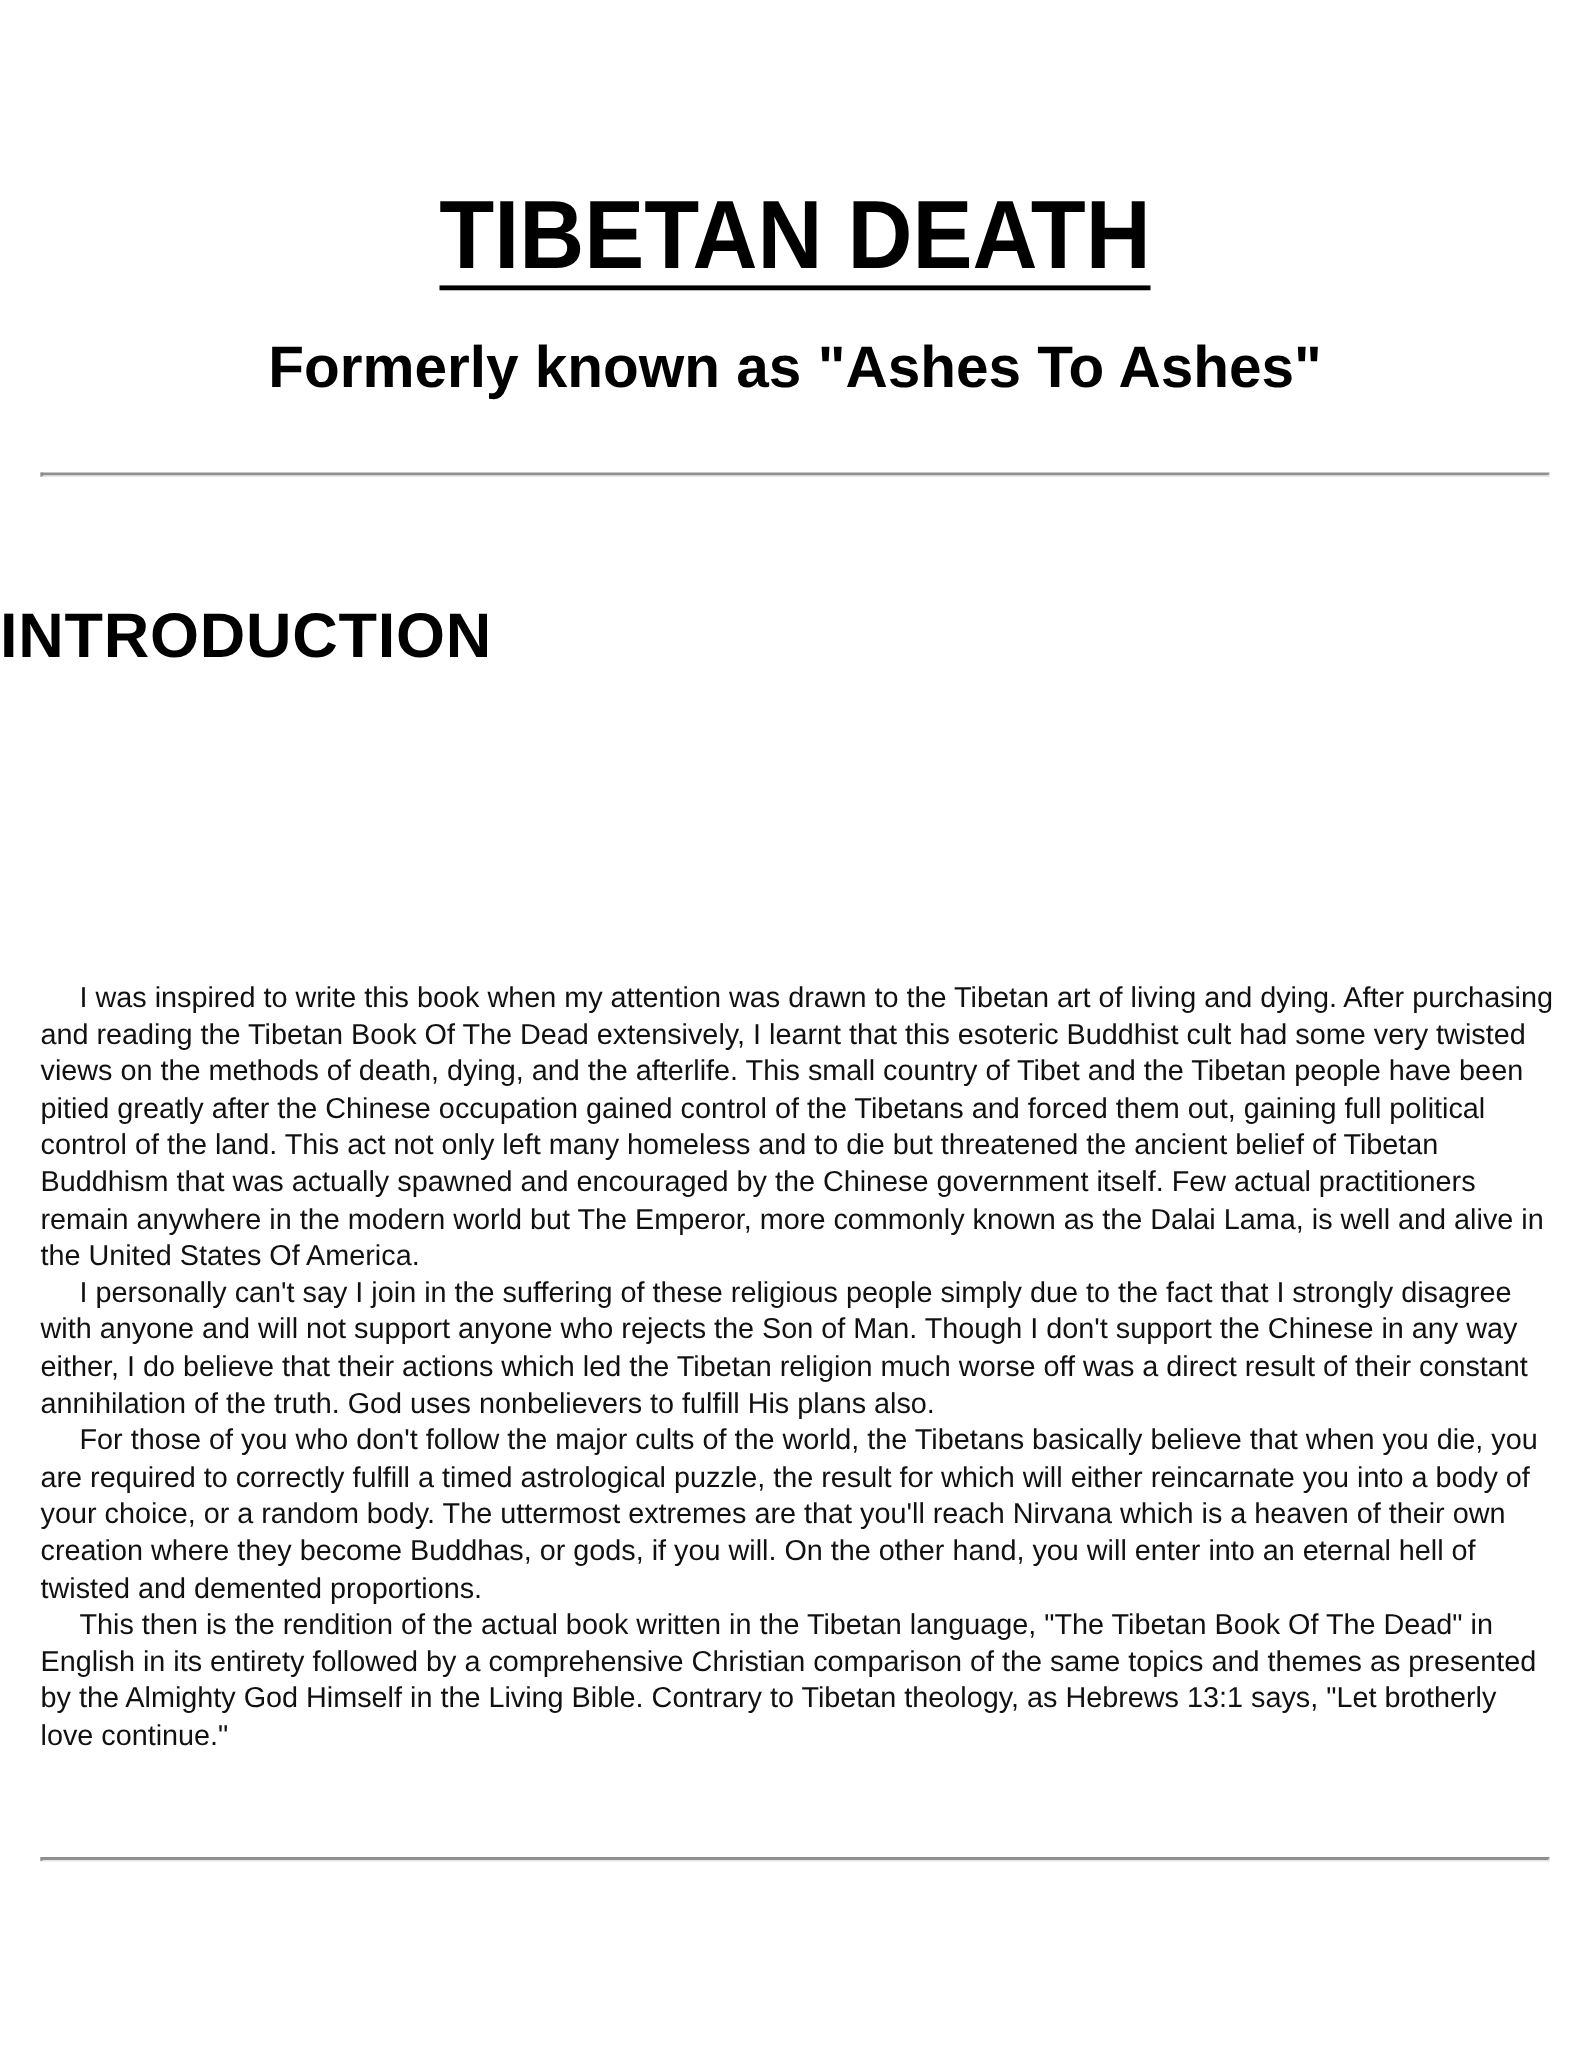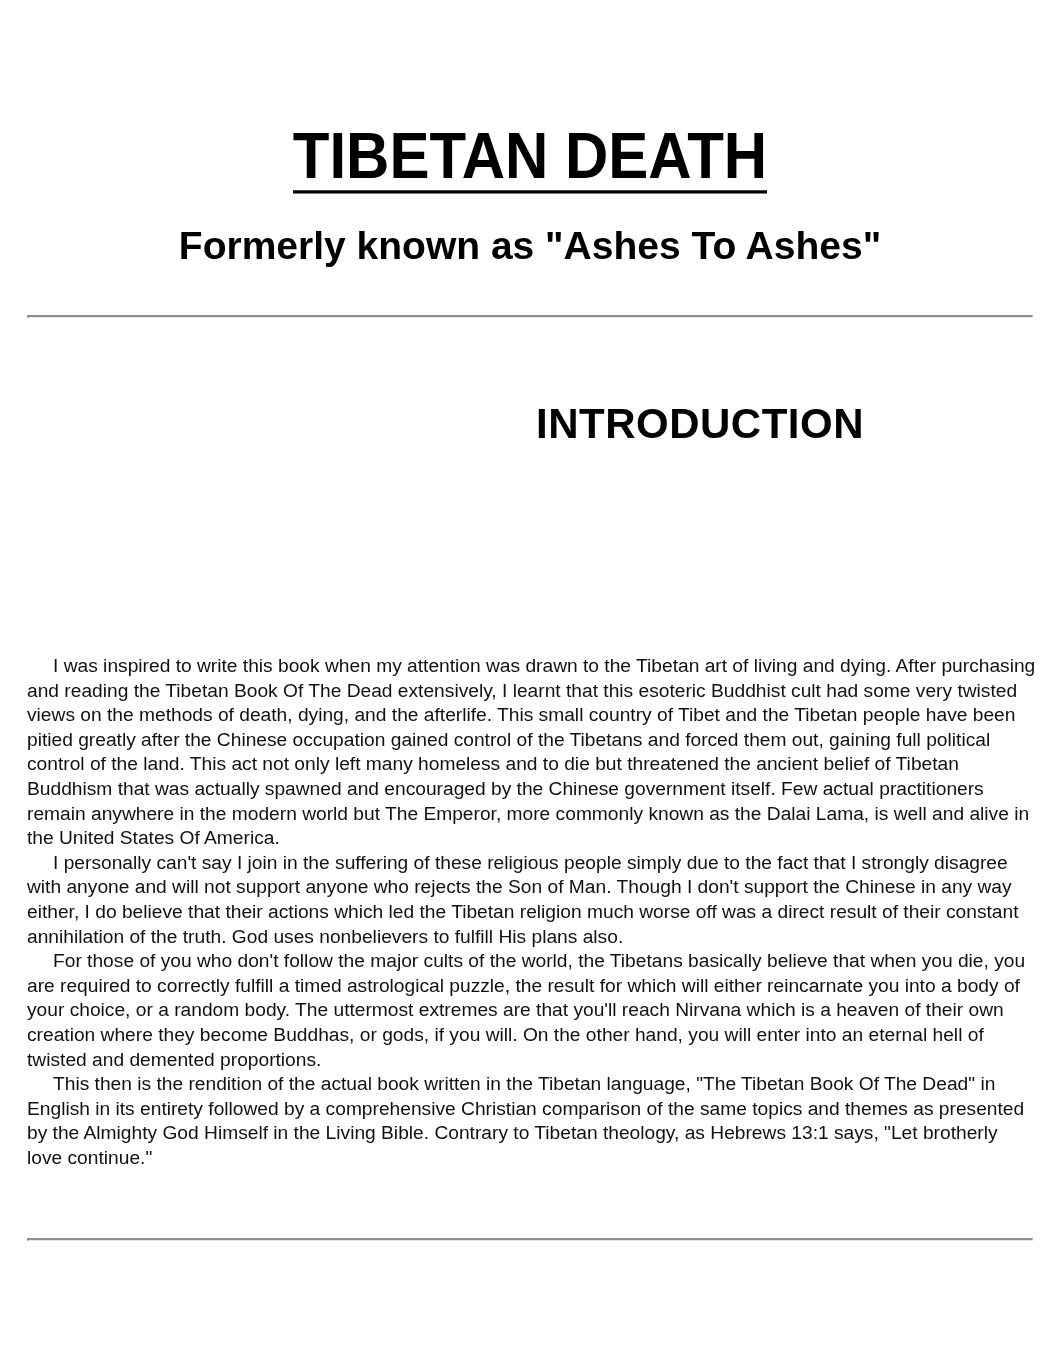--- a/index.html
+++ b/index.html
@@ -56,21 +56,21 @@
       border-right: 1px solid #e6e6e6;
       box-sizing: border-box;
     }
     .hr-top { top: 315px; }
     .hr-bottom { top: 1238px; }
     .intro-heading {
       position: absolute;
       left: 0;
       width: 864px;
       top: 398px;
-      text-align: right;
+      text-align: left;
       font-weight: bold;
       font-size: 42px;
       line-height: 52px;
       letter-spacing: 0.5px;
     }
     .body-text {
       position: absolute;
       left: 27px;
       width: 1010px;
       top: 654px;

